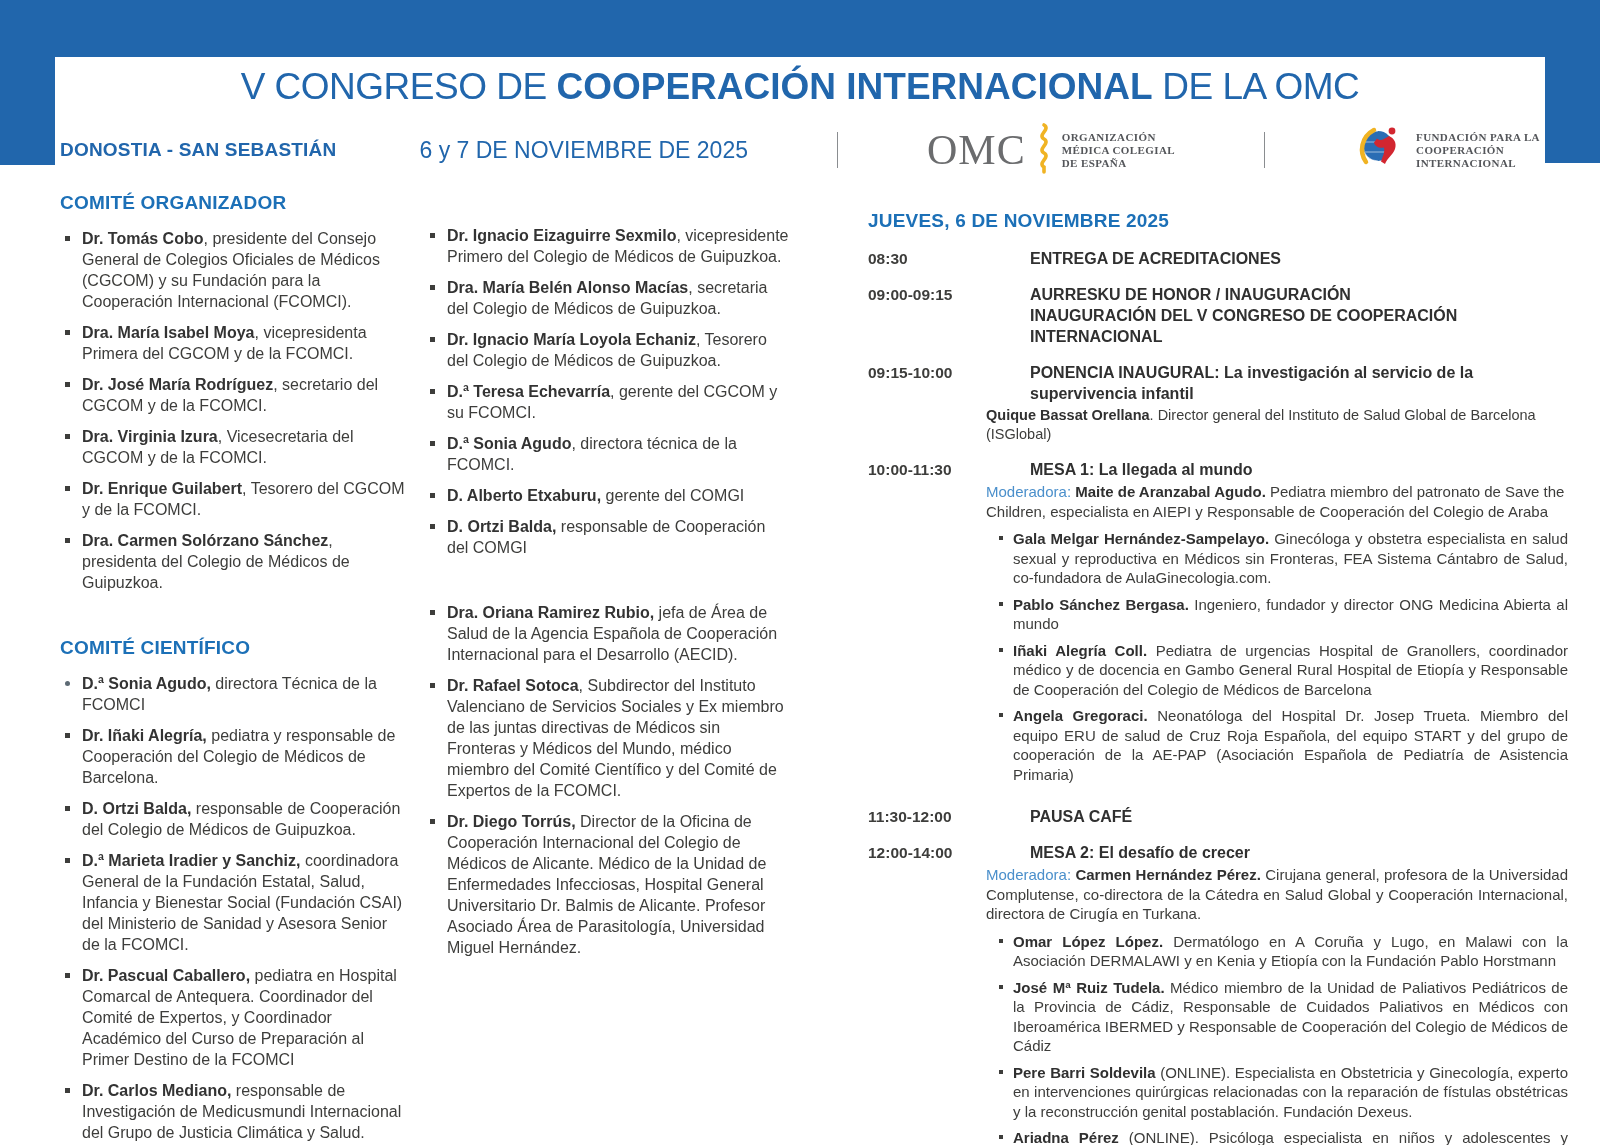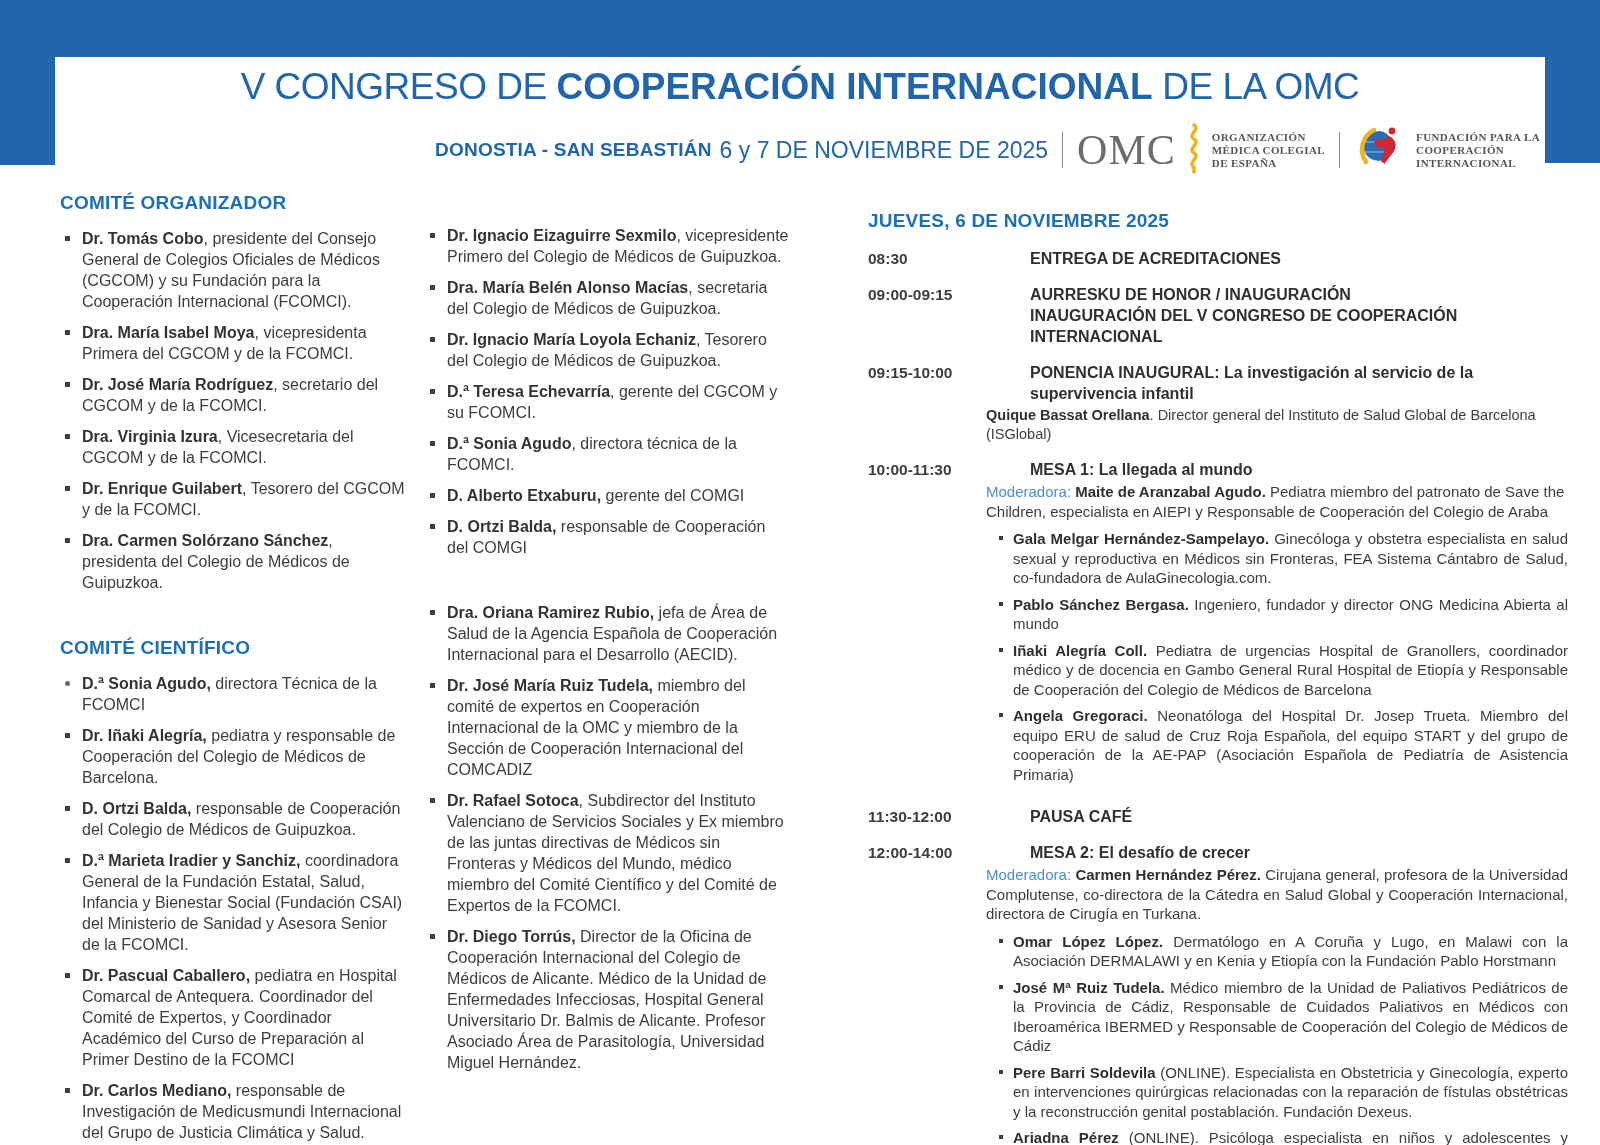--- a/index.html
+++ b/index.html
@@ -10,21 +10,21 @@
   .bar-top   { position:absolute; top:0; left:0; width:1600px; height:57px; background:#2166ac; }
   .bar-left  { position:absolute; top:0; left:0; width:55px;  height:165px; background:#2166ac; }
   .bar-right { position:absolute; top:0; right:0; width:55px; height:163px; background:#2166ac; }
 
   
   .header { position:absolute; top:66px; left:60px; right:60px; text-align:center; }
   .title { color:#2166ac; font-size:37px; letter-spacing:-0.5px; white-space:nowrap; }
   .title .t-reg  { font-weight:400; }
   .title .t-bold { font-weight:700; letter-spacing:0; }
 
-  .subrow { margin-top:14px; display:flex; justify-content:flex-end; align-items:center; gap:14px; }
+  .subrow { margin-top:14px; display:flex; justify-content:space-between; align-items:center; gap:14px; }
   .loc  { color:#2166ac; font-weight:700; font-size:19px; letter-spacing:0.2px; }
   .date { color:#2166ac; font-weight:400; font-size:23px; margin-left:-6px; }
   .vdiv { width:1px; height:36px; background:#8a8d90; }
 
   .omc-wrap { display:flex; align-items:center; gap:10px; }
   .omc-word { font-family:"Liberation Serif", serif; font-size:42px; color:#6b6c6e; line-height:40px; letter-spacing:1px; }
   .org-text, .fci-text { font-family:"Liberation Serif", serif; font-size:11px; line-height:13px;
       color:#54565a; text-align:left; letter-spacing:0.4px; font-weight:700; }
 
   
@@ -141,21 +141,20 @@
         <li><b>Dr. Ignacio Eizaguirre Sexmilo</b><span>, vicepresidente Primero del Colegio de Médicos de Guipuzkoa.</span></li>
         <li><b>Dra. María Belén Alonso Macías</b><span>, secretaria del Colegio de Médicos de Guipuzkoa.</span></li>
         <li><b>Dr. Ignacio María Loyola Echaniz</b><span>, Tesorero del Colegio de Médicos de Guipuzkoa.</span></li>
         <li><b>D.ª Teresa Echevarría</b><span>, gerente del CGCOM y su FCOMCI.</span></li>
         <li><b>D.ª Sonia Agudo</b><span>, directora técnica de la FCOMCI.</span></li>
         <li><b>D. Alberto Etxaburu,</b><span> gerente del COMGI</span></li>
         <li><b>D. Ortzi Balda,</b><span> responsable de Cooperación del COMGI</span></li>
       </ul>
       <ul class="members gap-block">
         <li><b>Dra. Oriana Ramirez Rubio,</b><span> jefa de Área de Salud de la Agencia Española de Cooperación Internacional para el Desarrollo (AECID).</span></li>
-        <li><b>Dr. José María Ruiz Tudela,</b><span> miembro del comité de expertos en Cooperación Internacional de la OMC y miembro de la Sección de Cooperación Internacional del COMCADIZ</span></li>
         <li><b>Dr. Rafael Sotoca</b><span>, Subdirector del Instituto Valenciano de Servicios Sociales y Ex miembro de las juntas directivas de Médicos sin Fronteras y Médicos del Mundo, médico miembro del Comité Científico y del Comité de Expertos de la FCOMCI.</span></li>
         <li><b>Dr. Diego Torrús,</b><span> Director de la Oficina de Cooperación Internacional del Colegio de Médicos de Alicante. Médico de la Unidad de Enfermedades Infecciosas, Hospital General Universitario Dr. Balmis de Alicante. Profesor Asociado Área de Parasitología, Universidad Miguel Hernández.</span></li>
       </ul>
     </div>
 
     <div class="col3">
       <h2 class="day">JUEVES, 6 DE NOVIEMBRE 2025</h2>
 
       <div class="sched-item">
         <div class="sched-time">08:30</div>

